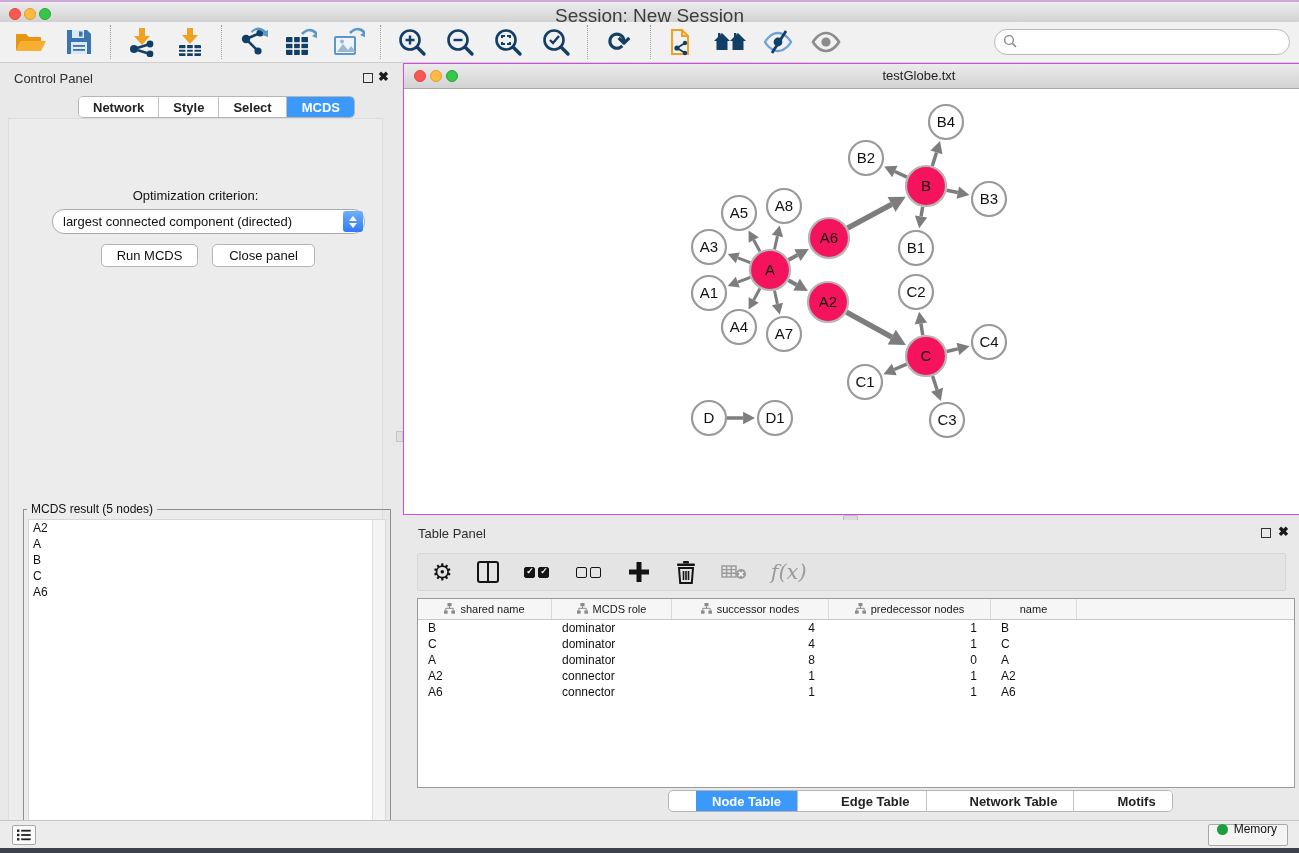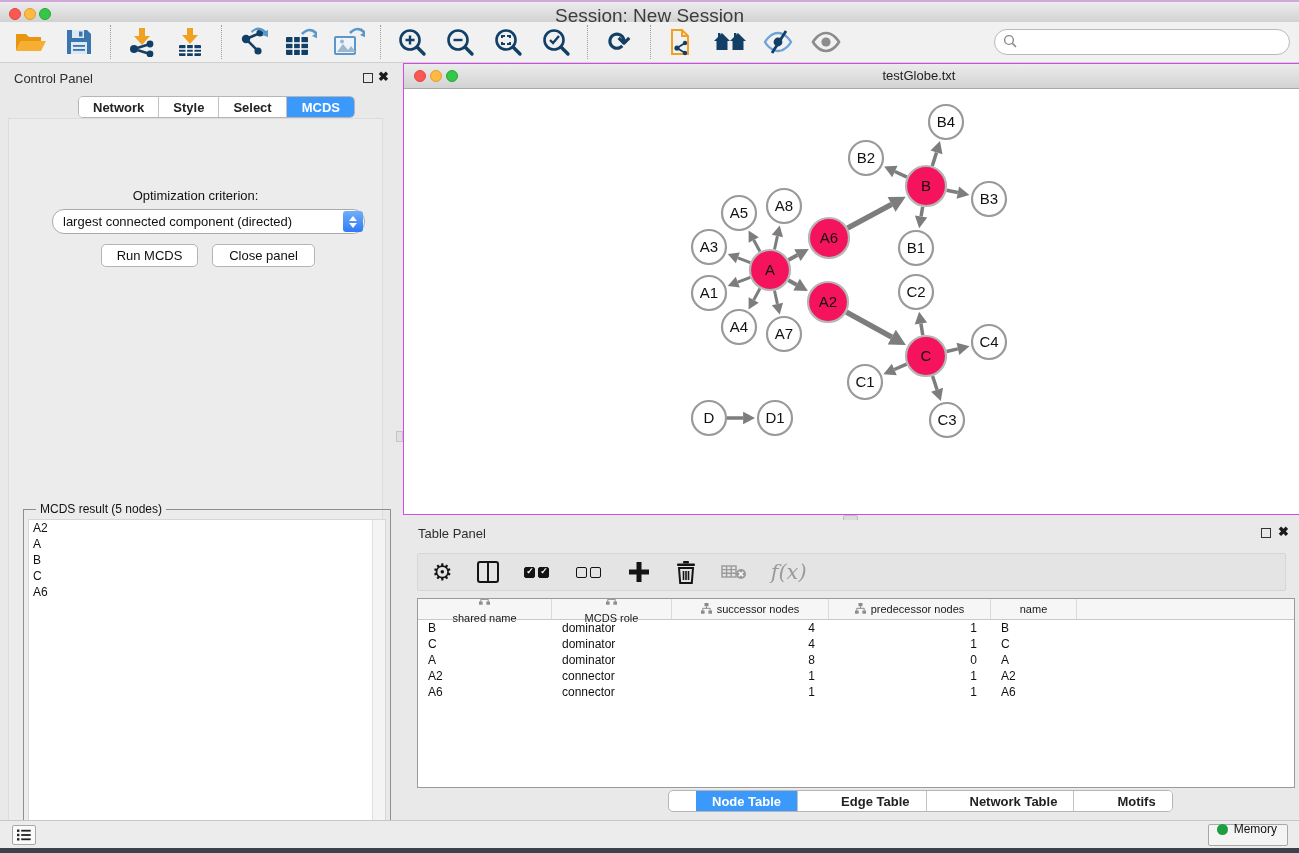--- a/index.html
+++ b/index.html
@@ -47,21 +47,21 @@
     border:1px solid #ababab; border-radius:12px; font-size:13px; color:#111; line-height:23px; padding-left:10px; }
   .dd-stepper { position:absolute; right:1px; top:1px; width:20px; height:21px; border-radius:3px;
     background:linear-gradient(#6faefa,#2f7bf5); display:flex; flex-direction:column; align-items:center; justify-content:center; gap:2px; }
   .dd-up { width:0;height:0;border-left:4px solid transparent;border-right:4px solid transparent;border-bottom:5px solid #fff; }
   .dd-down { width:0;height:0;border-left:4px solid transparent;border-right:4px solid transparent;border-top:5px solid #fff; }
   .cp-btn { position:absolute; height:23px; background:#fff; border:1px solid #b4b4b4; border-radius:5px;
     font-size:13px; color:#111; text-align:center; line-height:21px; }
   .run-btn { left:92px; top:125px; width:97px; }
   .closep-btn { left:203px; top:125px; width:103px; }
   .result-group { position:absolute; left:14px; top:390px; width:368px; height:345px; border:1px solid #8f8f8f; }
-  .result-legend { position:absolute; left:12px; top:-8px; background:#ececec; padding:0 4px; font-size:12px; color:#111; }
+  .result-legend { position:absolute; left:3px; top:-8px; background:#ececec; padding:0 4px; font-size:12px; color:#111; }
   .result-list { position:absolute; left:4px; top:9px; right:4px; bottom:4px; background:#fff;
     border:1px solid #d7d7d7; overflow:hidden; }
   .result-scroll { position:absolute; right:0; top:0; bottom:0; width:13px; background:#f4f4f4; border-left:1px solid #e0e0e0; }
   .result-item { font-size:12px; color:#111; line-height:16px; padding-left:4px; }
 
   
   .net-window { position:absolute; left:403px; top:63px; width:1032px; height:452px;
     border:1px solid #d946ef; background:#fff; }
   .net-titlebar { position:absolute; left:0; top:0; right:0; height:25px;
     background:linear-gradient(#ececec,#d2d2d2); border-bottom:1px solid #a9a9a9; }
@@ -445,30 +445,30 @@
           <path d="M17.8 8.8 l4.4 4.4 M22.2 8.8 l-4.4 4.4" stroke="#fff" stroke-width="1.6"></path>
         </svg>
     </span>
     <span class="tp-icon">
         <span class="fx-glyph">f(x)</span>
       </span>
   </div>
 
   <div class="tp-table">
     <div class="tp-header" id="tp-header">
-        <div class="tp-hcell" style="width: 134px; flex-direction: column;">
+        <div class="tp-hcell" style="width: 134px;">
           <span><svg width="11" height="11" viewBox="0 0 11 11">
               <rect x="3.5" y="0" width="4" height="3.2" fill="#8a8a8a"></rect>
               <rect x="0" y="7.5" width="3.6" height="3.2" fill="#8a8a8a"></rect>
               <rect x="7.4" y="7.5" width="3.6" height="3.2" fill="#8a8a8a"></rect>
               <path d="M5.5 3.2 V5.3 M1.8 7.5 V5.3 H9.2 V7.5" stroke="#8a8a8a" fill="none"></path>
             </svg></span>
           <span>shared name</span>
         </div>
-        <div class="tp-hcell" style="width: 120px; flex-direction: column;">
+        <div class="tp-hcell" style="width: 120px;">
           <span><svg width="11" height="11" viewBox="0 0 11 11">
               <rect x="3.5" y="0" width="4" height="3.2" fill="#8a8a8a"></rect>
               <rect x="0" y="7.5" width="3.6" height="3.2" fill="#8a8a8a"></rect>
               <rect x="7.4" y="7.5" width="3.6" height="3.2" fill="#8a8a8a"></rect>
               <path d="M5.5 3.2 V5.3 M1.8 7.5 V5.3 H9.2 V7.5" stroke="#8a8a8a" fill="none"></path>
             </svg></span>
           <span>MCDS role</span>
         </div>
         <div class="tp-hcell" style="width: 157px;">
           <span><svg width="11" height="11" viewBox="0 0 11 11">

